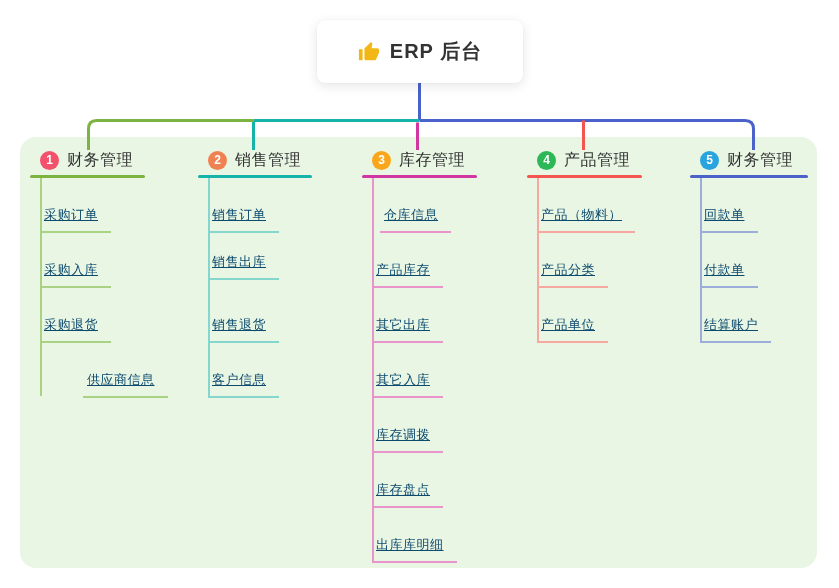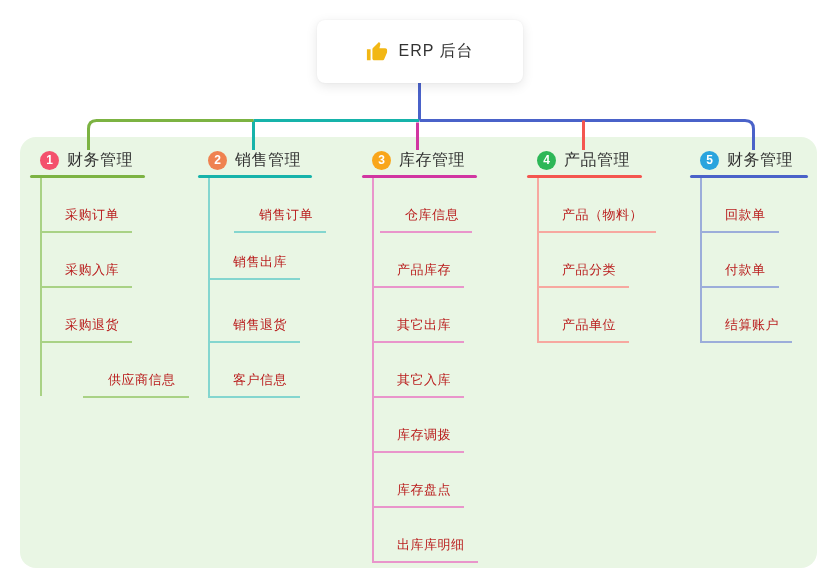--- a/index.html
+++ b/index.html
@@ -12,36 +12,36 @@
     position:absolute;left:20px;top:137px;width:797px;height:431px;
     background:#e9f6e4;border-radius:16px;
   }
   #connector-svg{position:absolute;left:0;top:0;pointer-events:none;}
   #root-node{
     position:absolute;left:317px;top:20px;width:206px;height:63px;
     background:#ffffff;border-radius:8px;
     box-shadow:0 3px 12px rgba(0,0,0,0.10),0 0 2px rgba(0,0,0,0.06);
     display:flex;align-items:center;justify-content:center;gap:10px;
   }
-  .root-title{font-size:16px;color:#333333;font-weight:400;letter-spacing:1px;}
+  .root-title{font-size:20px;color:#333333;font-weight:700;letter-spacing:1px;}
   .branch-title-row{
     position:absolute;display:flex;align-items:center;gap:8px;height:22px;
   }
   .badge{
     width:19px;height:19px;border-radius:50%;color:#ffffff;
     font-size:12px;font-weight:bold;display:flex;align-items:center;
     justify-content:center;flex:0 0 19px;line-height:19px;
   }
   .branch-title{font-size:16px;color:#333333;font-weight:500;letter-spacing:0.5px;white-space:nowrap;}
   .title-underline{position:absolute;height:3px;border-radius:2px;}
   .child-vline{position:absolute;width:2px;}
   .child{position:absolute;}
   .child span{
-    display:inline-block;padding:0 13px 8px 25px;font-size:13px;line-height:16px;
-    color:#b91c1c;border-bottom:2px solid;letter-spacing:0.5px;white-space:nowrap;
+    display:inline-block;padding:0 13px 8px 4px;font-size:13px;line-height:16px;
+    color:#0c4a6e;border-bottom:2px solid;letter-spacing:0.5px;white-space:nowrap;text-decoration:underline;
   }
 </style>
 </head>
 <body>
 
 <div id="canvas">
   <div id="panel" style="background: rgb(233, 246, 228);"></div>
   <svg id="connector-svg" width="839" height="588">
       <path d="M419.5,83 L419.5,120.5 M419.5,120.5 H745 Q753.5,120.5 753.5,129 L753.5,150" stroke="#4a62c9" stroke-width="3" fill="none"></path>
       <path d="M419,120.5 H253.5 M253.5,120.5 L253.5,150" stroke="#16b3aa" stroke-width="3" fill="none"></path>
@@ -64,21 +64,21 @@
     <div class="child" style="left: 40px; top: 205px;"><span style="border-bottom-color: rgb(169, 210, 133);">采购订单</span></div>
     <div class="child" style="left: 40px; top: 260px;"><span style="border-bottom-color: rgb(169, 210, 133);">采购入库</span></div>
     <div class="child" style="left: 40px; top: 315px;"><span style="border-bottom-color: rgb(169, 210, 133);">采购退货</span></div>
     <div class="child" style="left: 40px; top: 370px;"><span style="border-bottom-color: rgb(169, 210, 133); margin-left: 43px;">供应商信息</span></div>
     <div class="branch-title-row" style="left: 208px; top: 149px;">
       <span class="badge" style="background: rgb(239, 130, 80);">2</span>
       <span class="branch-title">销售管理</span>
     </div>
     <div class="title-underline" style="left: 198px; top: 175px; width: 114px; background: rgb(22, 179, 170);"></div>
     <div class="child-vline" style="left: 208px; top: 178px; height: 218px; background: rgb(132, 214, 207);"></div>
-    <div class="child" style="left: 208px; top: 205px;"><span style="border-bottom-color: rgb(132, 214, 207); margin-left: 26px;">销售订单</span></div>
+    <div class="child" style="left: 208px; top: 205px;"><span style="border-bottom-color: rgb(132, 214, 207);">销售订单</span></div>
     <div class="child" style="left: 208px; top: 252px;"><span style="border-bottom-color: rgb(132, 214, 207);">销售出库</span></div>
     <div class="child" style="left: 208px; top: 315px;"><span style="border-bottom-color: rgb(132, 214, 207);">销售退货</span></div>
     <div class="child" style="left: 208px; top: 370px;"><span style="border-bottom-color: rgb(132, 214, 207);">客户信息</span></div>
     <div class="branch-title-row" style="left: 372px; top: 149px;">
       <span class="badge" style="background: rgb(249, 166, 26);">3</span>
       <span class="branch-title">库存管理</span>
     </div>
     <div class="title-underline" style="left: 362px; top: 175px; width: 115px; background: rgb(209, 54, 161);"></div>
     <div class="child-vline" style="left: 372px; top: 178px; height: 383px; background: rgb(233, 149, 203);"></div>
     <div class="child" style="left: 372px; top: 205px; margin-left: 8px;"><span style="border-bottom-color: rgb(233, 149, 203);">仓库信息</span></div>

